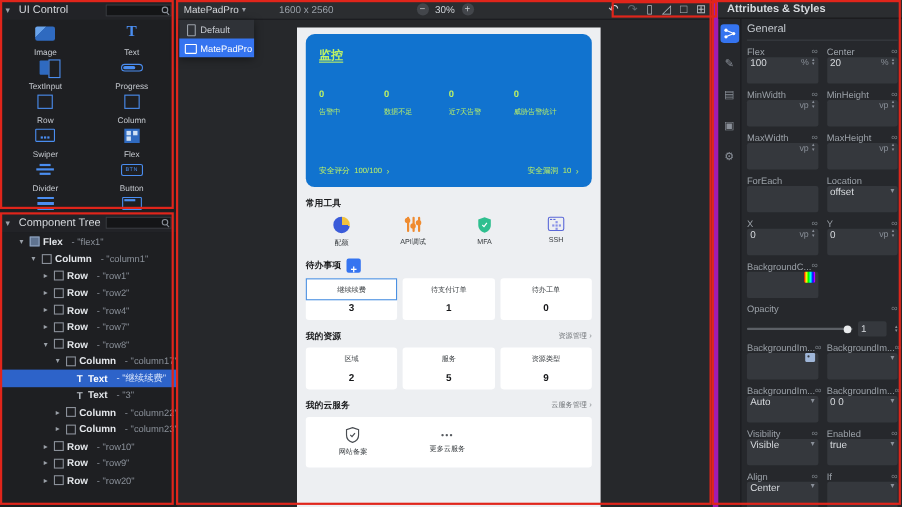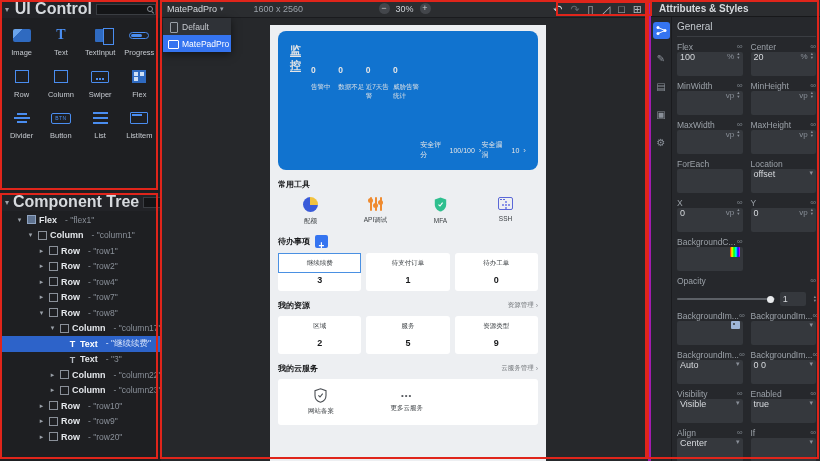--- a/index.html
+++ b/index.html
@@ -4,29 +4,29 @@
 <style>
   *{margin:0;padding:0;box-sizing:border-box;font-family:"Liberation Sans","DejaVu Sans",sans-serif;}
   html,body{width:820px;height:461px;overflow:hidden;}
   body{background:#1e1f22;position:relative;color:#cfd3d8;}
   .abs{position:absolute;}
 
   
   .panel{background:#1e1f22;}
   .phead{height:18px;display:flex;align-items:center;padding:0 5px;gap:4px;background:#222327;}
   .phead .chev{color:#9aa0a8;font-size:8px;width:8px;}
-  .ptitle{font-size:16px;font-weight:bold;color:#d6d9dd;white-space:nowrap;}
+  .ptitle{font-size:10px;font-weight:normal;color:#d6d9dd;white-space:nowrap;}
   .searchbox{margin-left:auto;width:60px;height:11px;background:#141517;border:1px solid #3a3d42;display:flex;align-items:center;}
   .searchbox input{flex:1;min-width:0;background:transparent;border:0;outline:none;color:#cfd3d8;font-size:8px;height:9px;padding:0 2px;}
   .mag{width:9px;height:9px;position:relative;flex:0 0 9px;}
   .mag::before{content:"";position:absolute;left:1px;top:1px;width:4px;height:4px;border:1px solid #8a9099;border-radius:50%;}
   .mag::after{content:"";position:absolute;left:6px;top:6px;width:3px;height:1px;background:#8a9099;transform:rotate(45deg);transform-origin:0 0;}
 
   
-  .ugrid{position:absolute;top:19px;left:0;right:0;bottom:2px;display:grid;grid-template-columns:repeat(4,1fr);grid-template-rows:repeat(4,1fr);padding:2px 2px;}
+  .ugrid{position:absolute;top:19px;left:0;right:0;bottom:2px;display:grid;grid-template-columns:repeat(2,1fr);grid-template-rows:repeat(4,1fr);padding:2px 2px;}
   .uitem{display:flex;flex-direction:column;align-items:center;justify-content:center;gap:4px;cursor:pointer;}
   .uitem .ulabel{font-size:7.5px;color:#c6cad0;}
   .uic{display:flex;align-items:center;justify-content:center;height:18px;}
   .ic-image{width:18px;height:13px;border-radius:2px;background:linear-gradient(135deg,#6aa4ec 0 32%,#2f6ac0 32%);}
   .ic-text::after{content:"T";font-family:"Liberation Serif","DejaVu Serif",serif;font-size:14px;font-weight:bold;color:#4a8df0;line-height:14px;}
   .ic-textinput{width:11px;height:13px;background:#2f6ac0;border-radius:1px;position:relative;}
   .ic-textinput::after{content:"";position:absolute;left:8px;top:-1px;width:9px;height:15px;border:1px solid #4a8df0;background:#1e1f22;}
   .ic-progress{width:20px;height:7px;border:1px solid #4a8df0;border-radius:4px;position:relative;}
   .ic-progress::after{content:"";position:absolute;left:1px;top:1px;width:11px;height:3px;background:#4a8df0;border-radius:2px;}
   .ic-box{width:14px;height:13px;border:1px solid #4a8df0;}
@@ -76,21 +76,21 @@
 
   .devmenu{position:absolute;left:2px;top:18px;width:68px;background:#2f3237;box-shadow:0 2px 8px rgba(0,0,0,.55);z-index:5;}
   .mitem{height:17px;display:flex;align-items:center;gap:5px;padding:0 5px;font-size:8.5px;color:#c6cad0;cursor:pointer;}
   .mitem .micn{flex:0 0 9px;height:9px;position:relative;}
   .micn.phone::after{content:"";position:absolute;left:2px;top:0;width:6px;height:9px;border:1px solid #9aa0a8;border-radius:1px;}
   .micn.tablet::after{content:"";position:absolute;left:0;top:1px;width:9px;height:7px;border:1px solid #fff;border-radius:1px;}
   .mitem.sel{background:#3574f0;color:#fff;}
 
   
   #phone{left:109px;top:25px;width:276px;height:436px;background:#edeff2;overflow:hidden;padding:6px 8px;}
-  .bluecard{background:#1173cf;border-radius:8px;padding:12px 12px 10px;color:#e5e5e5;height:139px;display:flex;flex-direction:row;cursor:pointer;}
+  .bluecard{background:#1173cf;border-radius:8px;padding:12px 12px 10px;color:#bef264;height:139px;display:flex;flex-direction:column;cursor:pointer;}
   .bc-title{font-size:11px;font-weight:bold;text-decoration:underline;text-underline-offset:2px;}
   .bc-stats{display:flex;margin-top:22px;}
   .bc-stat{width:25%;}
   .bc-stat .v{font-size:8.5px;font-weight:bold;}
   .bc-stat .l{font-size:6.5px;margin-top:8px;opacity:.95;}
   .bc-foot{margin-top:auto;display:flex;justify-content:space-between;font-size:7px;}
   .bc-foot .grp{display:flex;gap:4px;align-items:center;}
   .chevw{font-size:8px;opacity:.9;}
   .sect{display:flex;align-items:center;margin-top:9px;}
   .sect .st{font-size:8px;font-weight:bold;color:#17181a;}
@@ -113,21 +113,21 @@
   .card .cv{font-size:9px;font-weight:bold;color:#17181a;margin-top:2px;}
   .card.sel .cl{border:1px solid #4a90e2;}
   .movebadge{width:13px;height:13px;background:#3574f0;border-radius:2px;margin-left:5px;color:#fff;text-align:center;cursor:grab;}
   .movebadge::before{content:"+";font-size:10px;font-weight:bold;line-height:12px;}
   .widecard{background:#fff;border-radius:3px;height:46px;margin-top:5px;display:flex;align-items:center;}
   .witem{width:33%;display:flex;flex-direction:column;align-items:center;gap:4px;cursor:pointer;}
   .witem .wl{font-size:6.5px;color:#3c4044;}
   .dots3{font-size:8px;color:#55595e;letter-spacing:1px;line-height:8px;}
 
   
-  #rpanel{left:648px;top:0;width:172px;height:461px;background:#26282c;border-left:3px solid #a21caf;}
+  #rpanel{left:648px;top:0;width:172px;height:461px;background:#26282c;border-left:5px solid #a21caf;}
   .rhead{height:17px;display:flex;align-items:center;padding:0 8px;background:#2b2d30;border-bottom:1px solid #17181a;font-size:10px;font-weight:bold;color:#d6d9dd;}
   .ristrip{position:absolute;left:0;top:17px;width:21px;bottom:0;border-right:1px solid #1a1b1e;display:flex;flex-direction:column;align-items:center;padding-top:5px;gap:11px;}
   .rsic{width:17px;height:17px;display:flex;align-items:center;justify-content:center;font-size:10px;color:#8a9099;cursor:pointer;}
   .rsic.sel{background:#3574f0;border-radius:3px;color:#fff;}
   .rcontent{position:absolute;left:26px;top:17px;right:4px;bottom:0;}
   .gensec{height:20px;display:flex;align-items:center;font-size:10px;color:#c3c8ce;border-bottom:1px solid #3a3d42;margin-bottom:4px;}
   .frow{display:flex;gap:8px;margin-top:4px;}
   .fld{flex:1;min-width:0;}
   .flbl{display:flex;align-items:center;font-size:8.5px;color:#9ba1a8;height:11px;}
   .linkic{margin-left:auto;color:#7a8087;font-size:8px;cursor:pointer;}

